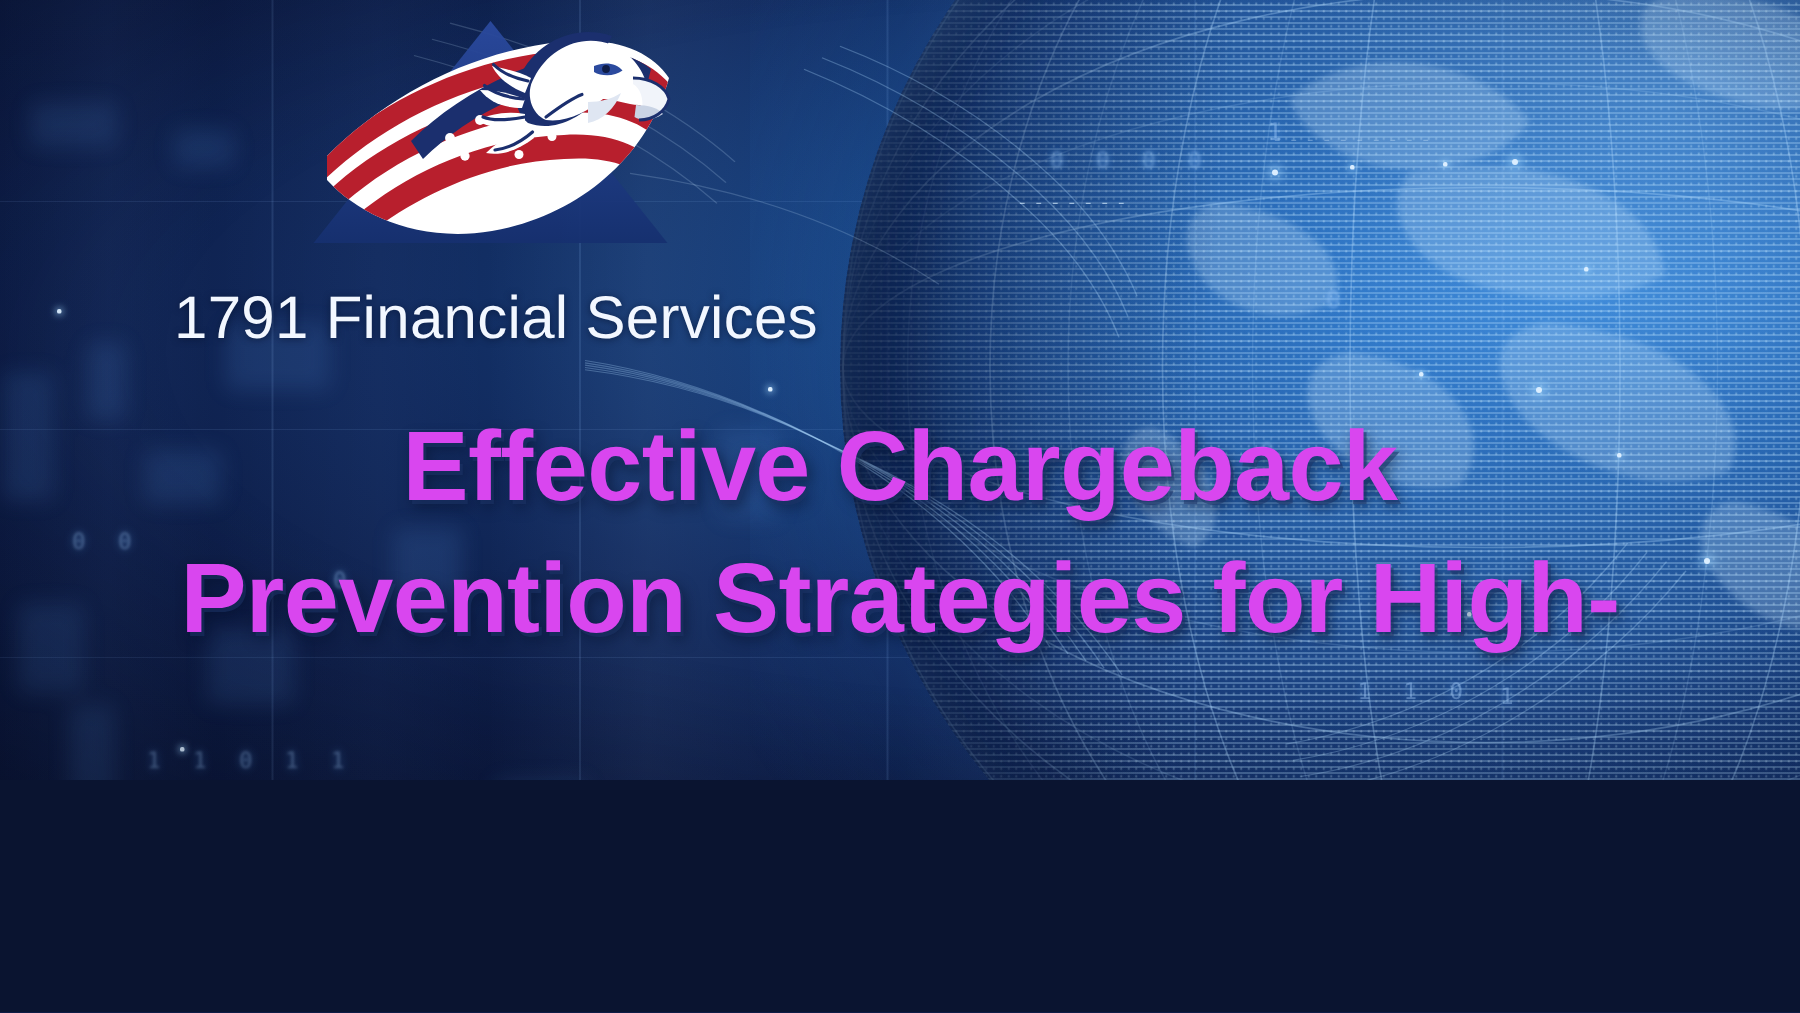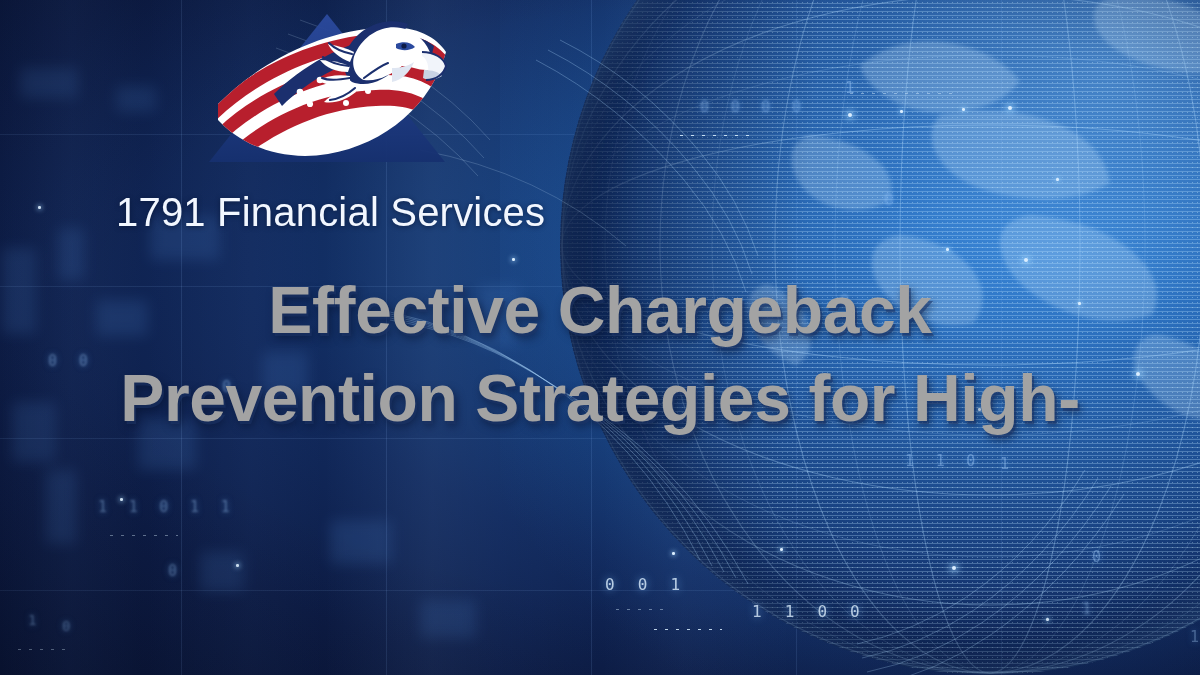--- a/index.html
+++ b/index.html
@@ -8,21 +8,21 @@
     padding: 0;
     background: #0a1430;
   }
   body {
     font-family: "Liberation Sans", sans-serif;
   }
 
   #slide {
     position: relative;
     width: 1200px;
-    height: 675px;
+    height: 520px;
     overflow: hidden;
     background: #13245c;
   }
 
   
   .bg-layer { position: absolute; inset: 0; }
 
   
   .bg-base {
     background:
@@ -189,21 +189,21 @@
     text-shadow: 0 1px 5px rgba(6,18,48,0.65);
     white-space: nowrap;
   }
 
   .headline {
     position: absolute;
     left: 0;
     right: 0;
     top: 266px;
     text-align: center;
-    color: #a3a3a3;
+    color: #d946ef;
     font-size: 66px;
     font-weight: 700;
     line-height: 88px;
     letter-spacing: -0.4px;
     text-shadow:
       2px 3px 0 rgba(30,52,104,0.55),
       3px 5px 9px rgba(6,16,44,0.55);
   }
   .headline .hl-line { display: block; padding: 0 34px; }
 </style>

